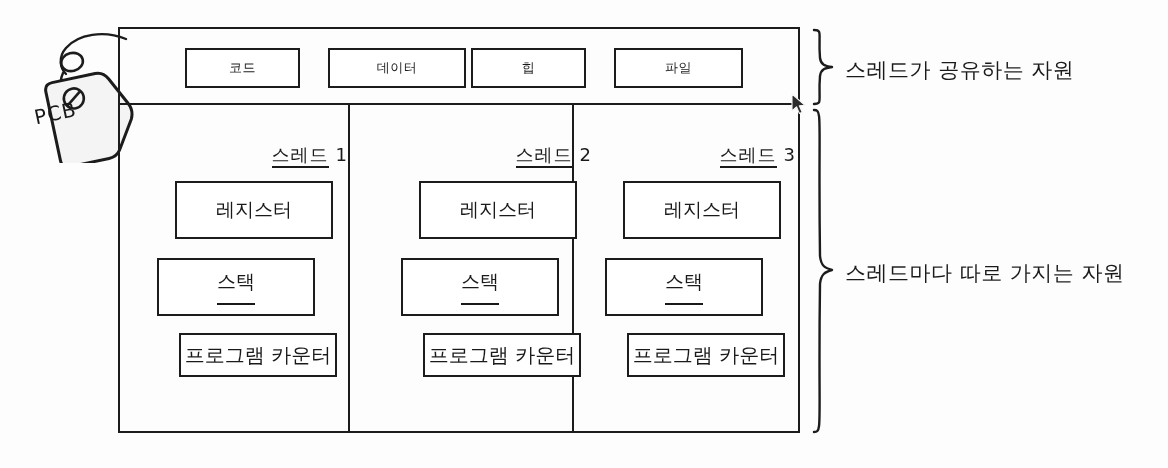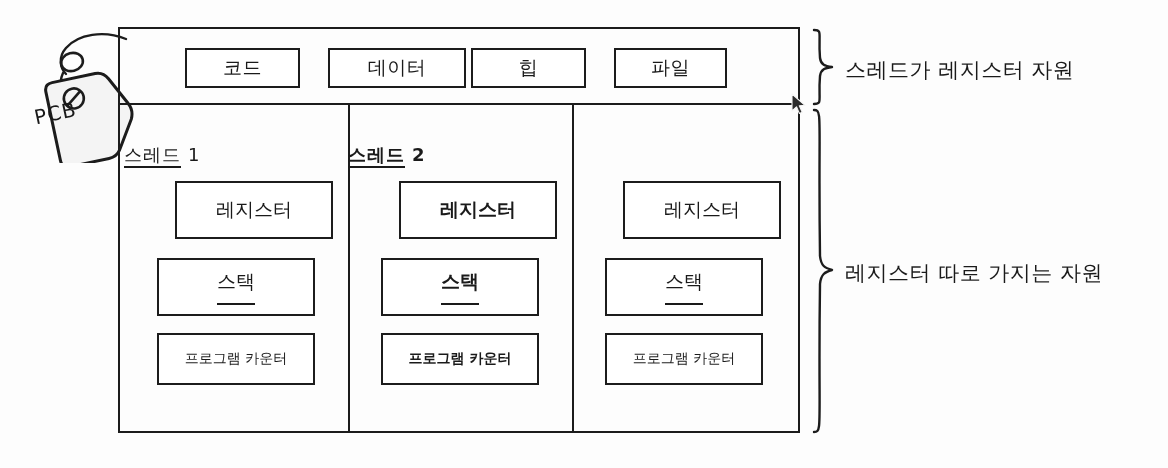--- a/index.html
+++ b/index.html
@@ -60,44 +60,44 @@
     align-items: center;
     justify-content: center;
     color: #1a1a1a;
     letter-spacing: 0.5px;
   }
 
   
   .res-box {
     top: 48px;
     height: 40px;
-    font-size: 19px;
+    font-size: 13px;
   }
   .res-box.b0 { left: 185px; width: 115px; }
   .res-box.b1 { left: 328px; width: 138px; }
   .res-box.b2 { left: 471px; width: 115px; }
-  .res-box.b3 { left: 614px; width: 113px; }
+  .res-box.b3 { left: 614px; width: 129px; }
 
   
   .thread-col {
     position: absolute;
     top: 105px;
     width: 224px;
     height: 328px;
   }
   .thread-col.c0 { left: 124px; }
-  .thread-col.c1 { left: 348px; font-weight: bold; }
+  .thread-col.c1 { left: 368px; }
   .thread-col.c2 { left: 572px; }
 
   .thread-title {
     position: absolute;
     top: 38px;
     left: 0;
     width: 100%;
-    text-align: left;
+    text-align: right;
     font-size: 18px;
     color: #1a1a1a;
     letter-spacing: 1px;
   }
   .thread-title .tt-name {
     border-bottom: 2px solid #1a1a1a;
     padding-bottom: 1px;
   }
   .thread-title .tt-num {
     margin-left: 7px;
@@ -109,21 +109,21 @@
     width: 158px;
     border: 2.5px solid #1c1c1c;
     background: #ffffff;
     display: flex;
     align-items: center;
     justify-content: center;
     color: #1a1a1a;
   }
   .part-box.p0 { top: 76px;  height: 58px; font-size: 19px; margin-left: 18px; }
   .part-box.p1 { top: 153px; height: 58px; font-size: 19px; }
-  .part-box.p2 { top: 228px; height: 52px; font-size: 14px; }
+  .part-box.p2 { top: 228px; height: 44px; font-size: 20px; margin-left: 22px; }
 
   .part-box.p1 .underlined {
     border-bottom: 2px solid #1a1a1a;
     padding-bottom: 8px;
   }
 
   
   .brace-svg {
     position: absolute;
     overflow: visible;
@@ -255,20 +255,23 @@
       <span class="tt-name">스레드</span><span class="tt-num">2</span>
     </div>
     <div class="part-box p0">레지스터</div>
     <div class="part-box p1">
       <span class="underlined">스택</span>
     </div>
     <div class="part-box p2">프로그램 카운터</div>
   </div>
 
   <div class="thread-col c2">
+    <div class="thread-title">
+      <span class="tt-name">스레드</span><span class="tt-num">3</span>
+    </div>
     <div class="part-box p0">레지스터</div>
     <div class="part-box p1">
       <span class="underlined">스택</span>
     </div>
     <div class="part-box p2">프로그램 카운터</div>
   </div>
 
   <svg class="brace-svg brace-top" width="26" height="78" viewBox="0 0 26 78">
     <path d="M2 2
              C 11 2, 6 6, 8 30
@@ -278,22 +281,22 @@
   </svg>
 
   <svg class="brace-svg brace-bot" width="26" height="327" viewBox="0 0 26 327">
     <path d="M2 2
              C 11 2, 6 8, 8 148
              C 9 158, 13 160, 20 162
              C 13 164, 9 166, 8 176
              C 6 318, 11 324, 2 324"></path>
   </svg>
 
-  <div class="annot annot-shared">스레드가 레지스터 자원</div>
-  <div class="annot annot-perthread">레지스터 따로 가지는 자원</div>
+  <div class="annot annot-shared">스레드가 공유하는 자원</div>
+  <div class="annot annot-perthread">스레드마다 따로 가지는 자원</div>
 
   <div class="cursor">
     <svg width="18" height="24" viewBox="0 0 18 24">
       <path d="M1 1 L1 18 L5.5 13.8 L8.4 20.5 L11.2 19.3 L8.3 12.8 L14 12.4 Z" fill="#2b2b2b" stroke="#f5f5f5" stroke-width="1.1" stroke-linejoin="round"></path>
     </svg>
   </div>
 
 </div>
 
 </body></html>

